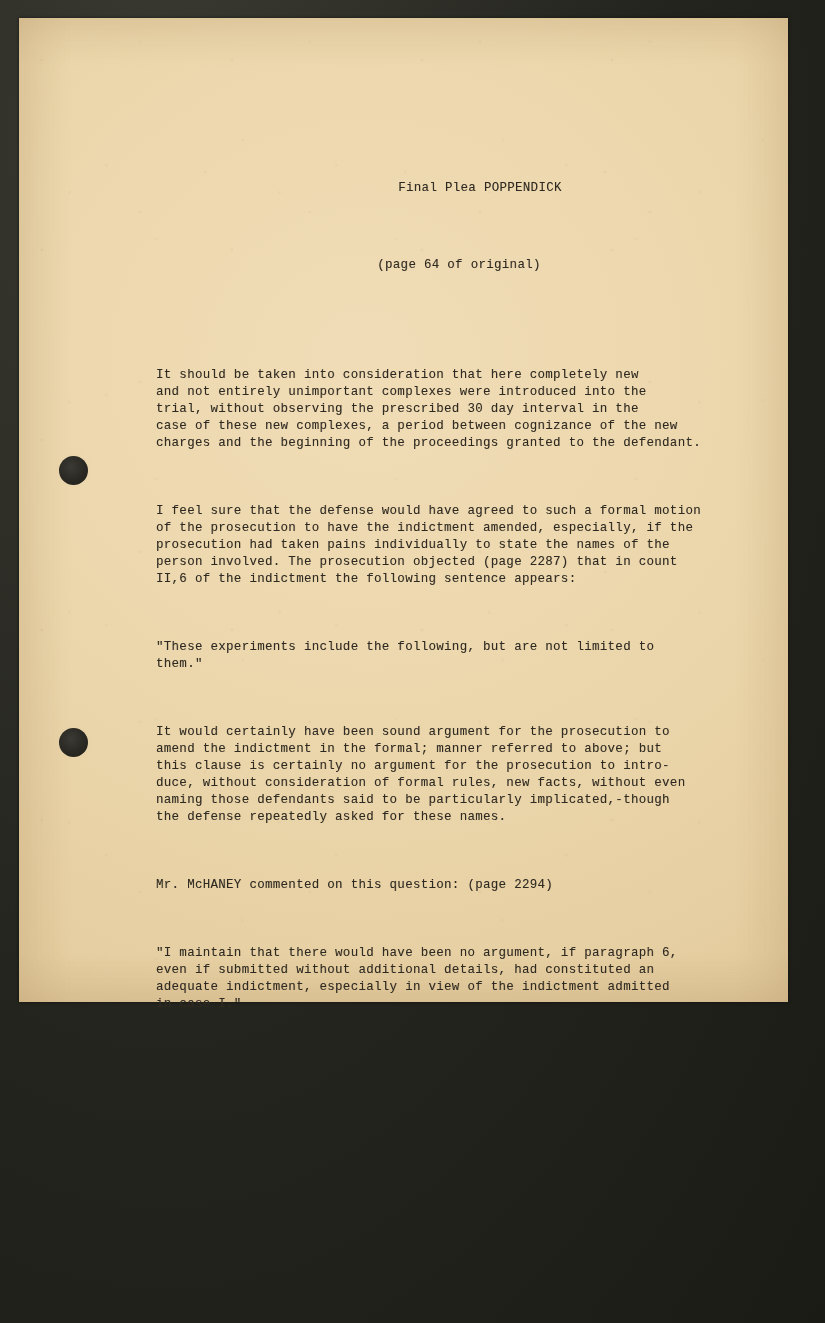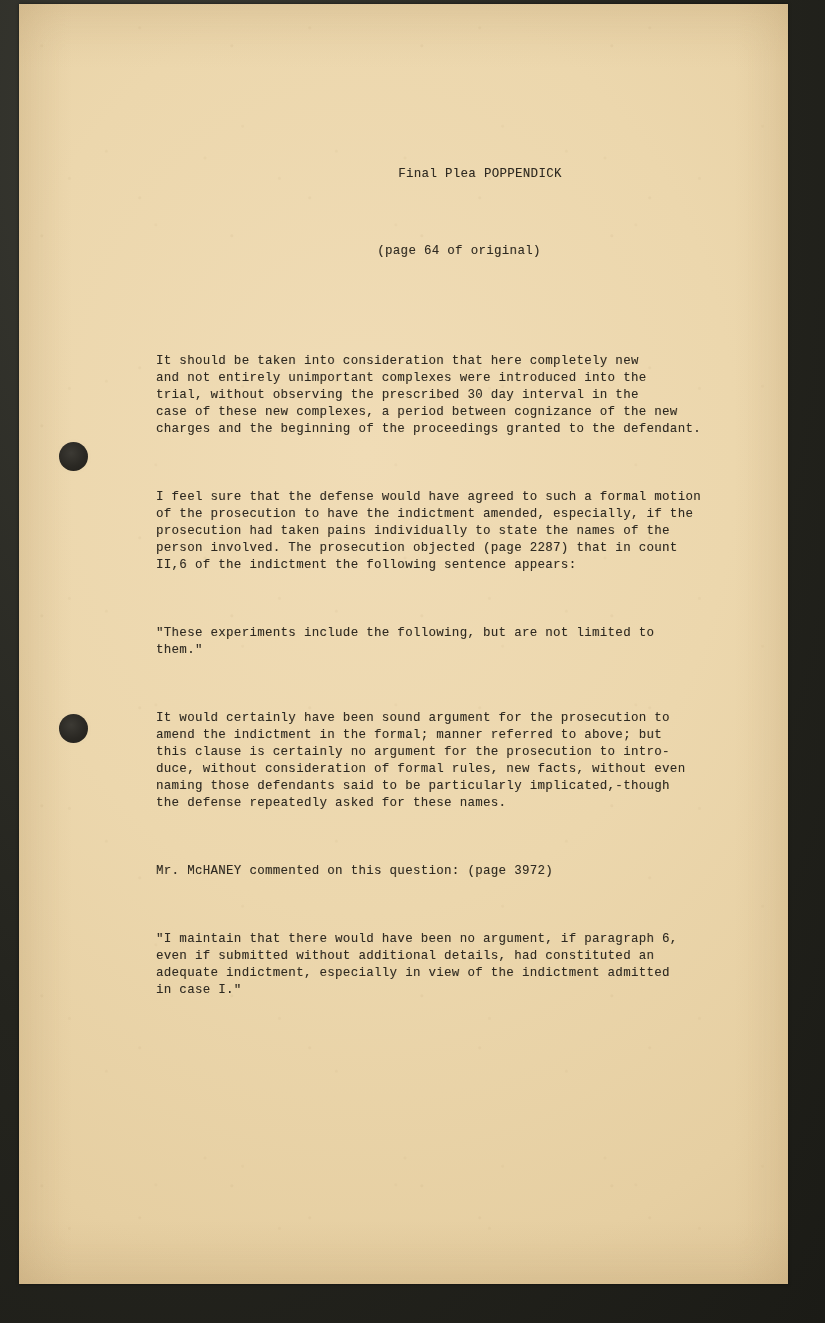--- a/index.html
+++ b/index.html
@@ -20,23 +20,23 @@
   .scan-border {
     position: absolute;
     inset: 0;
     background:
       radial-gradient(ellipse at 20% 10%, #3a3a33 0%, #24241e 55%, #1b1b16 100%);
   }
   
   .sheet {
     position: absolute;
     left: 19px;
-    top: 4px;
+    top: 18px;
     width: 769px;
-    height: 1280px;
+    height: 984px;
     background:
       radial-gradient(ellipse 120% 90% at 45% 35%, #f0dcb6 0%, #ecd7ad 40%, #e6cfa2 72%, #dcc294 100%);
     box-shadow:
       0 0 3px rgba(0,0,0,0.55),
       inset 0 0 38px rgba(196,166,118,0.30);
   }
   
   .grain {
     position: absolute;
     inset: 0;
@@ -144,21 +144,21 @@
 person involved. The prosecution objected (page 2287) that in count
 II,6 of the indictment the following sentence appears:</div>
       <div class="para">"These experiments include the following, but are not limited to
 them."</div>
       <div class="para">It would certainly have been sound argument for the prosecution to
 amend the indictment in the formal; manner referred to above; but
 this clause is certainly no argument for the prosecution to intro-
 duce, without consideration of formal rules, new facts, without even
 naming those defendants said to be particularly implicated,-though
 the defense repeatedly asked for these names.</div>
-      <div class="para">Mr. McHANEY commented on this question: (page 3972)</div>
+      <div class="para">Mr. McHANEY commented on this question: (page 2294)</div>
       <div class="para last">"I maintain that there would have been no argument, if paragraph 6,
 even if submitted without additional details, had constituted an
 adequate indictment, especially in view of the indictment admitted
 in case I."</div>
     </div>
 
   </div>
 
 </div>
 

